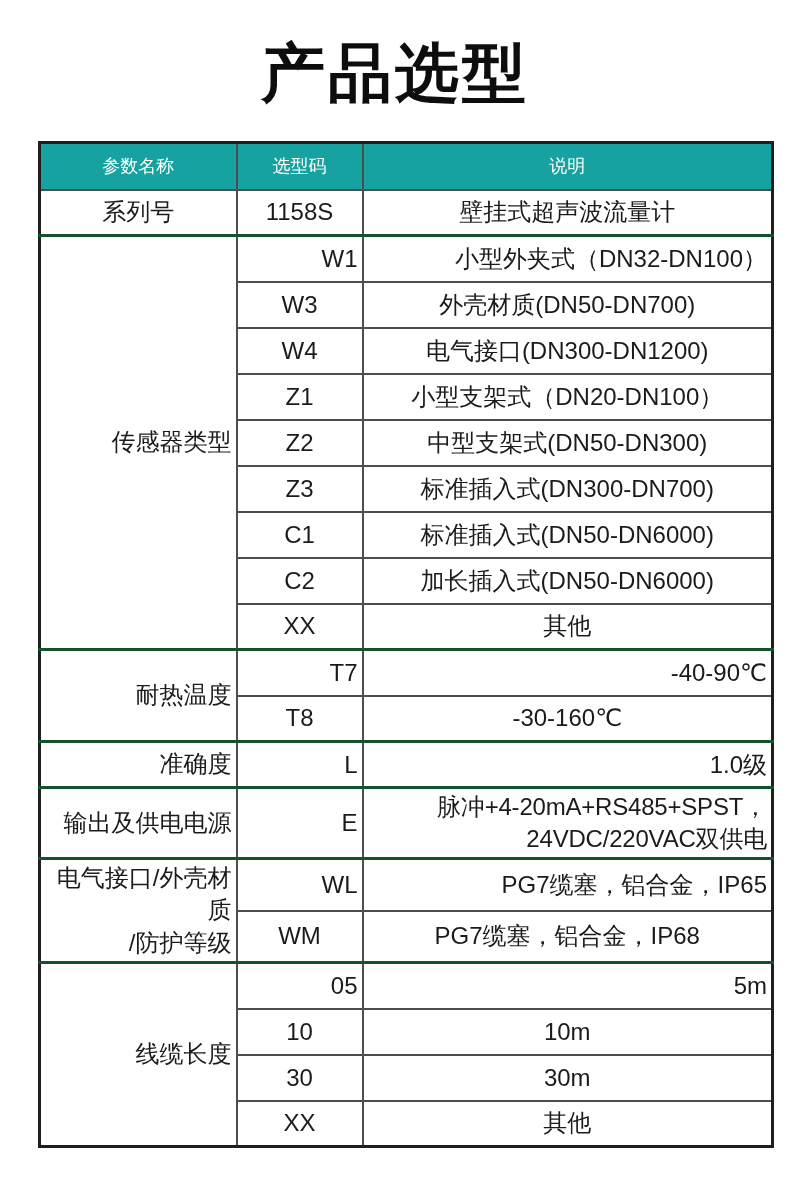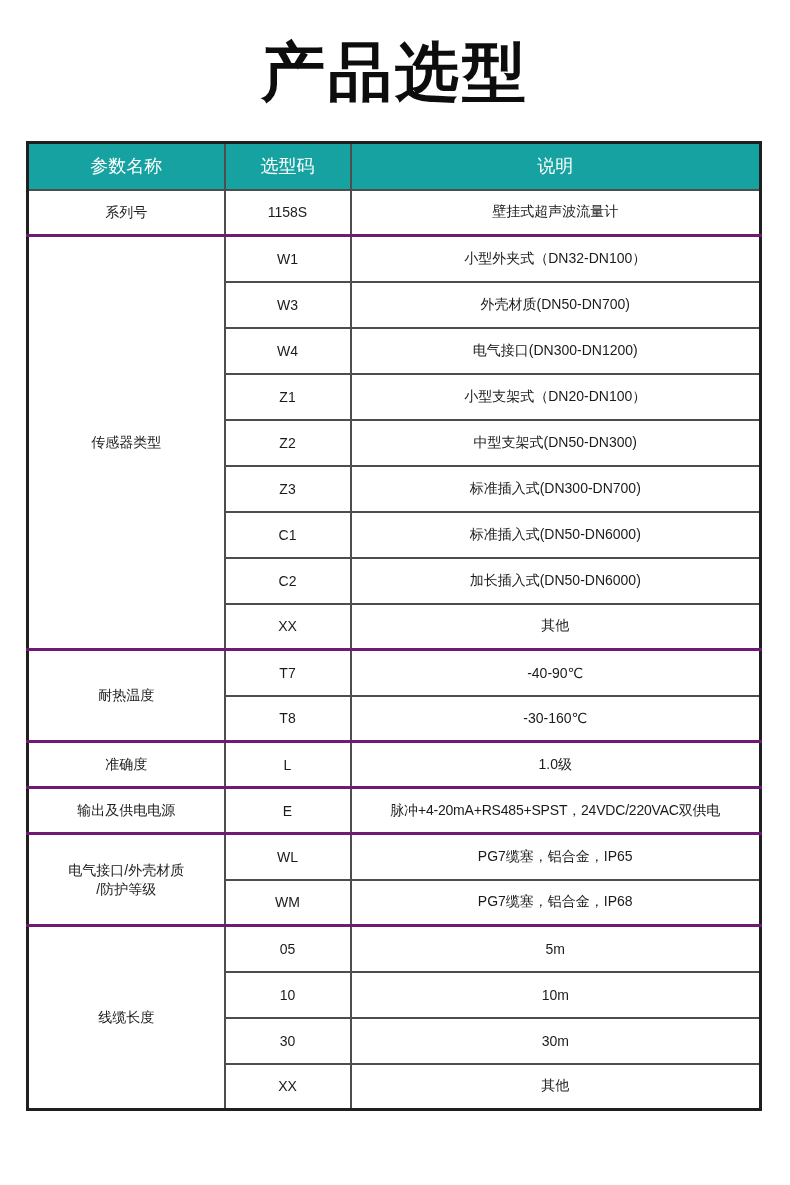--- a/index.html
+++ b/index.html
@@ -11,47 +11,46 @@
   body { height: 1185px; overflow: hidden; }
 
   .page-title {
     margin-top: 36px;
     text-align: center;
     font-size: 64px;
     font-weight: 900;
     letter-spacing: 3px;
     color: #0d0d0d;
     line-height: 74px;
-    font-family: Liberation Serif, serif;
   }
 
   table.spec {
     border-collapse: collapse;
     table-layout: fixed;
     width: 733px;
-    margin: 31px 0 0 26px;
+    margin: 31px 0 0 38px;
     border: 3px solid #1f1f1f;
   }
   .spec th, .spec td {
     border: 2px solid #4d4d4d;
     text-align: center;
     vertical-align: middle;
-    font-size: 14px;
+    font-size: 24px;
     color: #1b1b1b;
     padding: 2px 4px;
   }
   .spec th {
     height: 47px;
     background: #16a2a0;
     color: #ffffff;
     font-weight: 400;
     font-size: 18px;
   }
   .spec td { height: 46px; }
-  .spec tr.gs td { border-top: 3px solid #701a75; }
+  .spec tr.gs td { border-top: 3px solid #14532d; text-align: right; }
   .param-cell {
     white-space: pre-line;
     line-height: 1.35;
   }
   .desc-small { font-size: 16.5px; letter-spacing: -0.2px; }
 </style>
 </head>
 <body>
 
 <h1 class="page-title">产品选型</h1>

